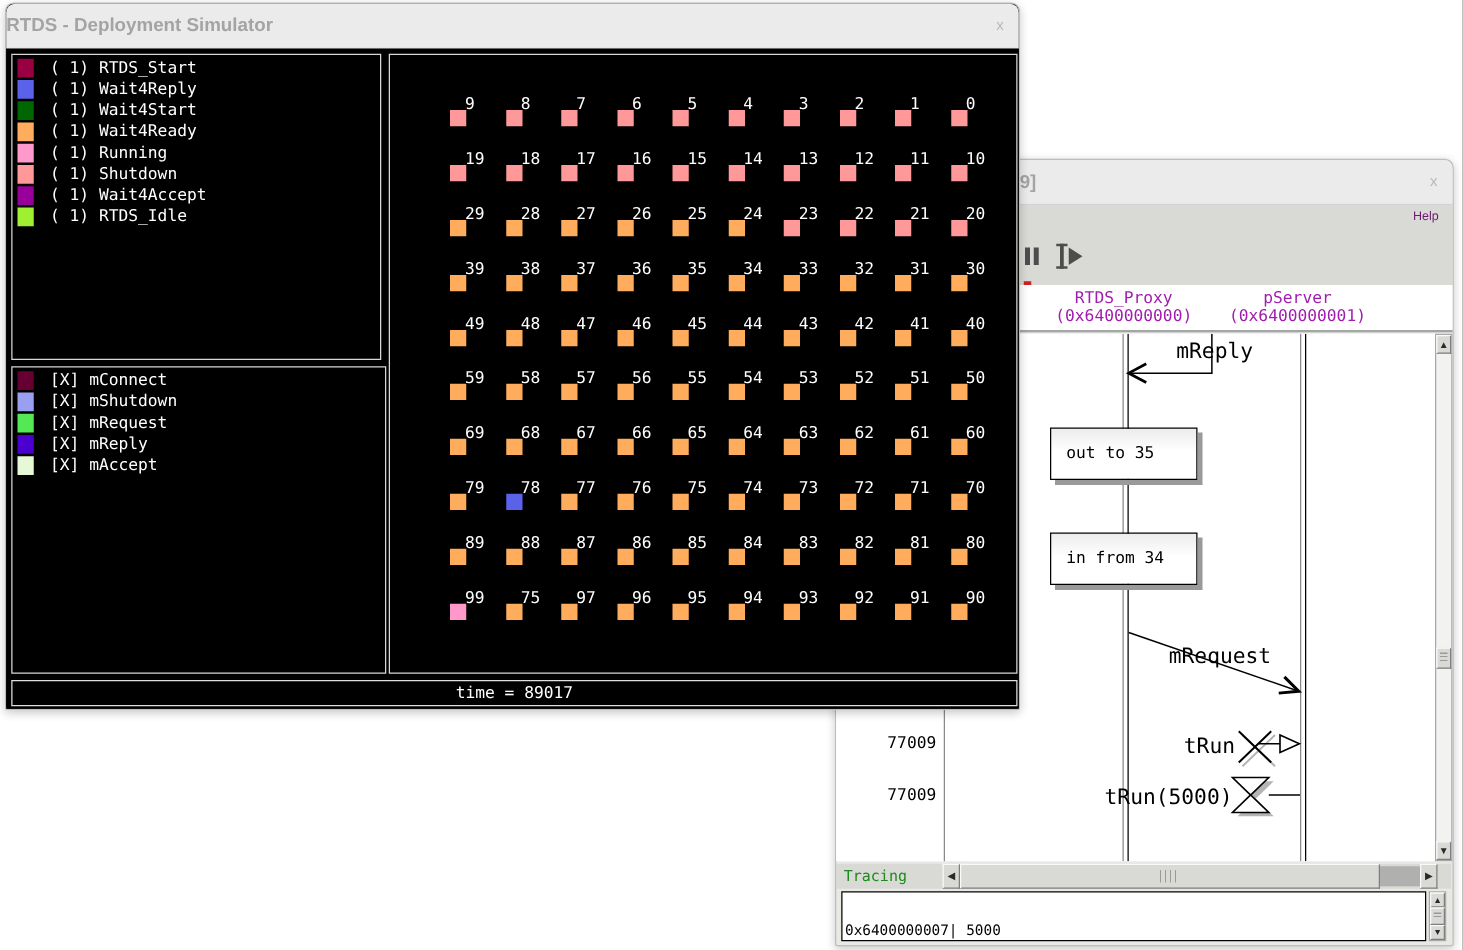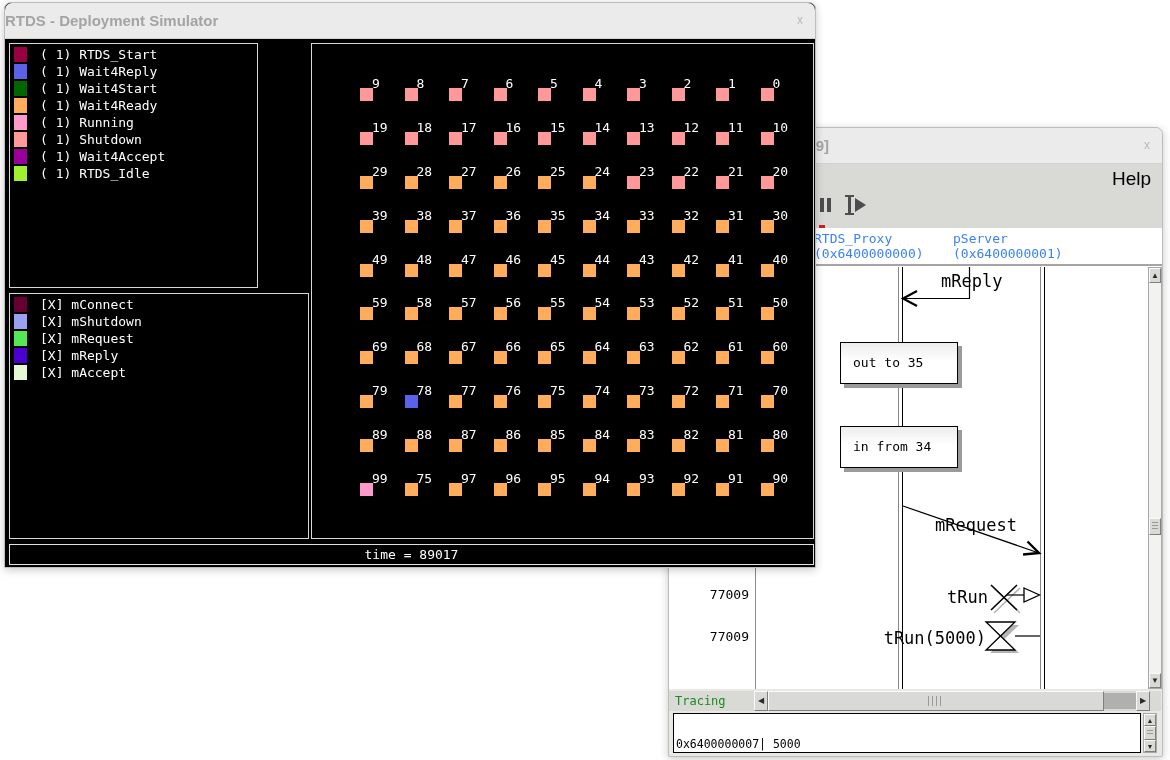--- a/index.html
+++ b/index.html
@@ -11,34 +11,34 @@
   .titlebar { position:absolute; left:0; top:0; right:0; height:36px; background:#ebebeb;
               border-bottom:1px solid #d2d2d2; border-radius:7px 7px 0 0; }
   .title { position:absolute; left:0; right:0; top:9px; font-size:15px;
            font-weight:bold; color:#a4a4a4; }
   .closex { position:absolute; right:12px; top:10px; font-size:12px; color:#b8b8b8; cursor:default; }
   .mono { font-family:"DejaVu Sans Mono", monospace; }
 
   
   #msc { left:668px; top:127px; width:495px; height:630px; background:#e8e8e5; }
   #msc .menubar { position:absolute; left:0; top:36px; right:0; height:24px; background:#d9d9d5; }
-  #msc .help { position:absolute; right:11px; top:4px; font-size:19px; color:#000000; }
+  #msc .help { position:absolute; right:11px; top:4px; font-size:10px; color:#701a75; }
   #msc .toolbar { position:absolute; left:0; top:60px; right:0; height:40px; background:#d9d9d5; }
   .icon-pause { position:absolute; left:150px; top:9px; width:14px; height:16px; }
   .icon-pause i { position:absolute; top:1px; width:4px; height:14px; background:#4d4d4d; }
   .icon-pause i:first-child { left:1px; } .icon-pause i:last-child { left:8px; }
   .icon-step { position:absolute; left:176px; top:7px; width:26px; height:20px; }
   .icon-step .ibar { position:absolute; left:3px; top:0; width:3px; height:20px; background:#4d4d4d; }
   .icon-step .ibar:before, .icon-step .ibar:after { content:""; position:absolute; left:-3px; width:9px; height:2px; background:#4d4d4d; }
   .icon-step .ibar:before { top:0; } .icon-step .ibar:after { bottom:0; }
   .icon-step .itri { position:absolute; left:10px; top:3px; width:0; height:0;
        border-left:11px solid #4d4d4d; border-top:7px solid transparent; border-bottom:7px solid transparent; }
   .red-frag { position:absolute; left:150px; top:37px; width:6px; height:3px; background:#cc2222; }
   #msc .msc-header { position:absolute; left:0; top:100px; right:0; height:36px; background:#fff; }
-  .colhead { position:absolute; top:3px; width:170px; font-size:13px; line-height:15px; color:#3b82f6; }
+  .colhead { position:absolute; top:3px; width:170px; text-align:center; font-size:13px; line-height:15px; color:#a21caf; }
   .colhead span { display:block; }
   .ch1 { left:145px; } .ch2 { left:284px; }
   .groove { position:absolute; left:0; top:136px; right:0; height:3px; background:#a5a5a5; border-bottom:1px solid #fff; }
   .msc-body { position:absolute; left:0; top:139px; width:493px; height:422px; background:#fff; }
   .ts-col { position:absolute; left:0; top:0; width:87px; height:422px; border-right:1px solid #8a8a8a; background:#fff; }
   .ts { position:absolute; right:6px; font-size:13px; }
   .ts1 { top:320px; } .ts2 { top:362px; }
   .chart { position:absolute; left:88px; top:0; width:392px; height:422px; }
   .chart-svg { position:absolute; left:0; top:0; }
   .lbl { position:absolute; font-size:17px; color:#000; white-space:pre; }
@@ -74,21 +74,21 @@
   .l1 { margin-top:-7px; }
   .logscroll { position:absolute; left:474px; top:585px; width:14px; height:40px; background:#f2f2f0; border:1px solid #a8a8a8; }
   .logscroll .up { left:0; top:0; width:12px; height:12px; } .logscroll .up .arr { line-height:11px; font-size:7px; }
   .logscroll .down { left:0; bottom:0; width:12px; height:12px; } .logscroll .down .arr { line-height:11px; font-size:7px; }
   .logthumb { position:absolute; left:0; top:12px; width:12px; height:14px; }
 
   
   #deploy { left:4px; top:2px; width:812px; height:566px; background:#000; z-index:10; }
   #deploy .client { position:absolute; left:0; top:36px; width:810px; height:528px; background:#000; }
   .panel { position:absolute; background:#000; border:1px solid #d8d8d8; }
-  .p-state { left:4px; top:4px; width:249px; height:245px; padding:2px 0 0 4px; }
+  .p-state { left:4px; top:4px; width:296px; height:245px; padding:2px 0 0 4px; }
   .p-msg   { left:4px; top:254px; width:300px; height:246px; padding:2px 0 0 4px; }
   .p-grid  { left:306px; top:4px; width:503px; height:496px; }
   .lrow { position:relative; height:17px; }
   .swatch { position:absolute; left:0; top:1px; width:13px; height:15px; }
   .ltxt { position:absolute; left:26px; top:1px; font-size:13px; color:#fff; white-space:pre;
           font-family:"DejaVu Sans Mono", monospace; }
   .grid { position:absolute; left:46px; top:33px; display:grid; grid-template-columns:repeat(10,44.5px);
           grid-auto-rows:43.9px; }
   .cell { position:relative; }
   .cell .num { position:absolute; left:14px; top:0; font-size:13px; line-height:14px; color:#fff;

